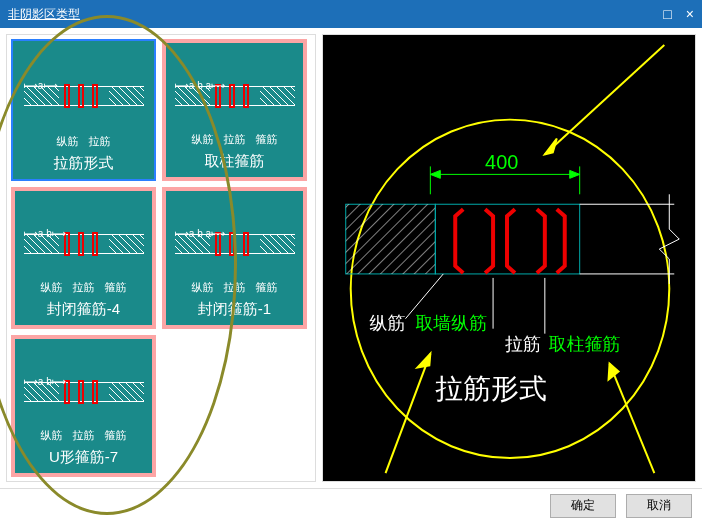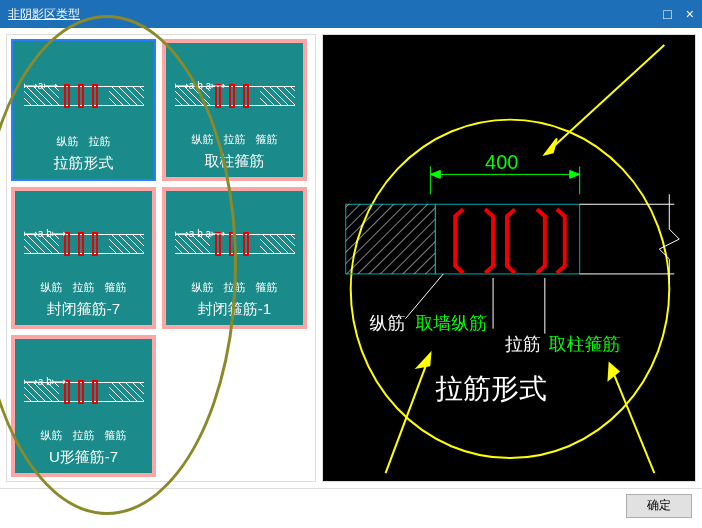--- a/index.html
+++ b/index.html
@@ -199,21 +199,21 @@
             <div class="mini-red" style="left: 54px;"></div>
             <div class="mini-red" style="left: 68px;"></div>
             <div class="dim-text">⟼a   b⟼</div>
           </div>
         </div>
         <div class="thumb-sub">
           <span>纵筋</span>
           <span>拉筋</span>
           <span>箍筋</span>
         </div>
-        <div class="thumb-label">封闭箍筋-7</div>
+        <div class="thumb-label">封闭箍筋-4</div>
       </div>
       <div class="thumb">
         <div class="thumb-draw">
           <div class="mini">
             <div class="mini-bar"></div>
             <div class="mini-hatch" style="width: 35px;"></div>
             <div class="mini-hatch" style="left: 85px; width: 35px;"></div>
             <div class="mini-red" style="left: 40px;"></div>
             <div class="mini-red" style="left: 54px;"></div>
             <div class="mini-red" style="left: 68px;"></div>
@@ -303,13 +303,14 @@
       <text x="90" y="295" fill="#0f0" font-size="18">取墙纵筋</text>
       <text x="180" y="316" fill="#fff" font-size="18">拉筋</text>
       <text x="224" y="316" fill="#0f0" font-size="18">取柱箍筋</text>
       <text x="110" y="365" fill="#fff" font-size="28">拉筋形式</text>
     </svg>
   </div>
 </div>
 
 <div class="bottom-bar">
   <button class="btn">确定</button>
+  <button class="btn">取消</button>
 </div>
 
 </body></html>

